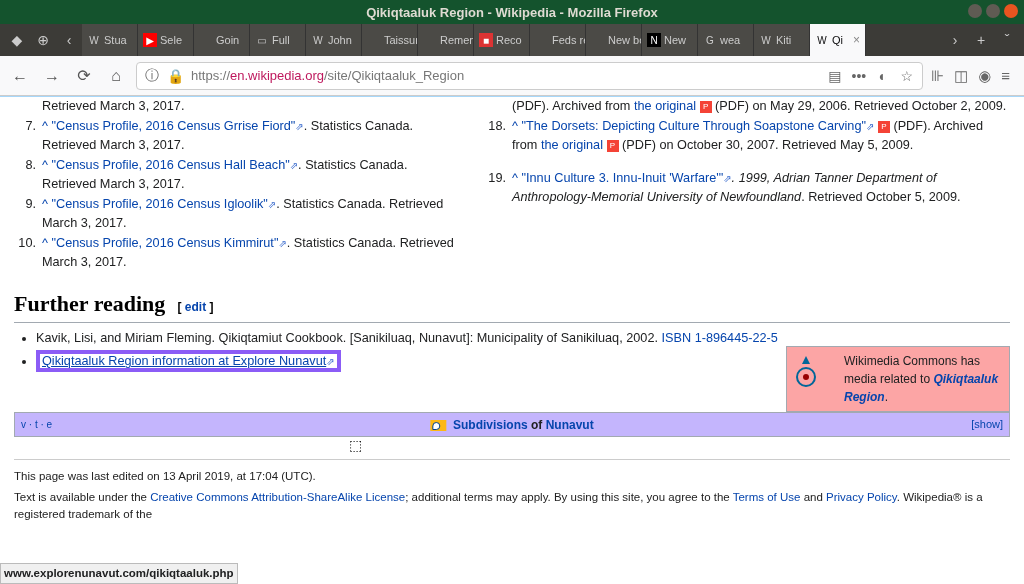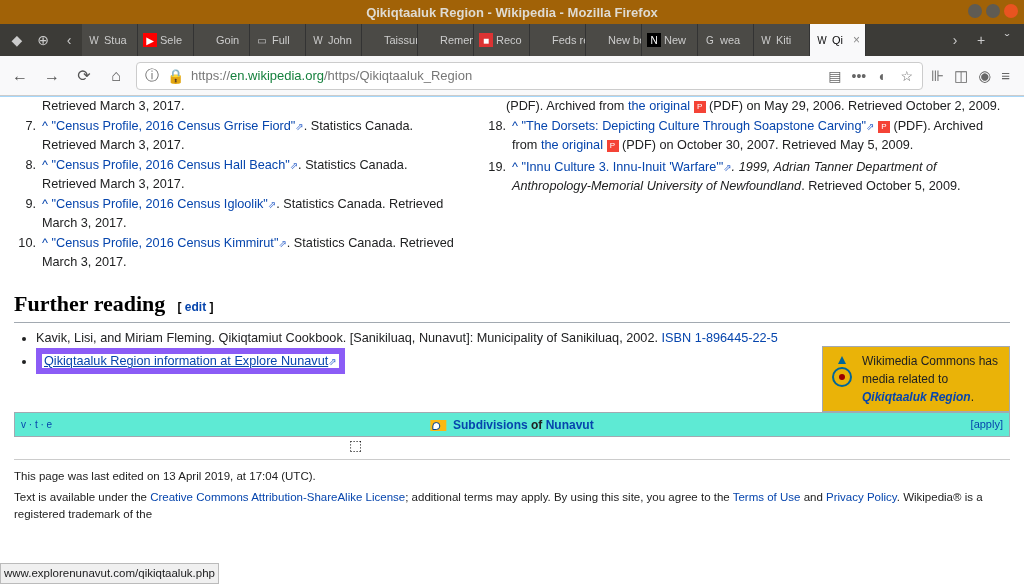--- a/index.html
+++ b/index.html
@@ -10,21 +10,21 @@
     background: #d7d3cf;
     color: #202122;
     width: 1024px;
     height: 584px;
     overflow: hidden;
     position: relative;
   }
   a { color: #0645ad; text-decoration: none; }
   .chrome-titlebar {
     height: 24px;
-    background: #a16207;
+    background: #14532d;
     color: #dfdbd2;
     display: flex;
     align-items: center;
     justify-content: center;
     font-size: 13px;
     font-weight: bold;
     position: relative;
   }
   .window-controls {
     position: absolute;
@@ -69,21 +69,21 @@
     display:flex;align-items:center;padding:0 8px;gap:8px;
   }
   .nav-btn { width:24px;text-align:center;color:#555;font-size:16px; }
   .urlbar {
     flex:1;display:flex;align-items:center;
     border:1px solid #ccc;border-radius:4px;
     height:28px;padding:0 6px;background:#fff;font-size:13px;color:#777;
     gap:6px;
   }
   .urlbar .lock { color:#12bc00; }
-  .url-host { color:#15803d; }
+  .url-host { color:#be185d; }
   .url-icon { color:#666;font-size:14px;width:18px;text-align:center;}
   .page {
     background:#fff;
     height: 488px;
     overflow:hidden;
     font-size:12.7px;
     line-height:1.5;
     position:relative;
     border-top:1px solid #a7d7f9;
   }
@@ -98,48 +98,48 @@
     font-family: 'Linux Libertine', Georgia, serif;
     font-weight:bold;font-size:22px;
     border-bottom:1px solid #a2a9b1;
     margin:14px 0 6px;
     padding-bottom:2px;
     color:#000;
   }
   .editsection { font-size:12px;font-family:sans-serif;}
   .bullets { margin:4px 0;padding-left:22px; }
   .bullets li { margin-bottom:3px;}
-  .red-box { border:6px solid #8b5cf6; padding:0 2px; }
+  .red-box { border:4px solid #8b5cf6; padding:0 2px; }
   .commons-box {
-    float:right;width:188px;border:1px solid #a2a9b1;background:#eab308;
-    font-size:12px;padding:5px;display:flex;gap:6px;margin-top:-6px;
+    float:right;width:224px;border:1px solid #a2a9b1;background:#fca5a5;
+    font-size:12px;padding:5px;display:flex;gap:24px;margin-top:-6px;
   }
   .commons-logo { width:30px;height:40px;display:flex;align-items:center;justify-content:center;font-size:20px;color:#069;}
   .navbox {
     clear:both;border:1px solid #a2a9b1;background:#fdfdfd;
     margin-top:20px;font-size:12px;
   }
   .navbox-title {
-    background:#5eead4;padding:3px 6px;display:flex;align-items:center;position:relative;
+    background:#c4b5fd;padding:3px 6px;display:flex;align-items:center;position:relative;
   }
   .navbox-vte { font-size:10px;color:#0645ad;}
   .navbox-center { position:absolute;left:50%;transform:translateX(-50%);font-weight:bold;}
   .navbox-show { margin-left:auto;font-size:11px;color:#0645ad;}
   .flag { display:inline-block;width:16px;height:11px;background:#fdb813;vertical-align:middle;position:relative;}
   .flag::before{content:"";position:absolute;left:2px;top:2px;width:6px;height:6px;background:#fff;border:1px solid #003f87;border-radius:50% 50% 50% 0;}
   .catlinks {
     border:1px solid #a2a9b1;background:#f8f9fa;
     margin-top:8px;padding:5px 8px;font-size:12.5px;
   }
   .footer { font-size:11.5px;color:#222;padding:10px 14px 0;}
   .footer hr{border:none;border-top:1px solid #ccc;margin:0 0 8px;}
   .footer p{margin:4px 0;}
   .status-url {
     position:absolute;left:0;bottom:0;background:#f0f0f0;border:1px solid #bbb;
-    font-size:11.5px;padding:1px 3px;
+    font-size:11.5px;padding:1px 3px;font-weight:bold;
   }
   .right-icons{display:flex;gap:10px;align-items:center;padding-right:6px;color:#666;}
   .right-icons span{font-size:15px;}
   .cursor {
     position:absolute;left:349px;top:338px;font-size:14px;color:#000;pointer-events:none;
   }
 </style>
 </head>
 <body>
 
@@ -222,21 +222,21 @@
 
 <div class="nav-toolbar">
   <div class="nav-btn">←</div>
   <div class="nav-btn">→</div>
   <div class="nav-btn">⟳</div>
   <div class="nav-btn">⌂</div>
   <div class="urlbar">
     <span class="url-icon">ⓘ</span>
     <span class="url-icon lock">🔒</span>
     <span>
-      <span>https://</span><span class="url-host">en.wikipedia.org</span><span>/https/Qikiqtaaluk_Region</span>
+      <span>https://</span><span class="url-host">en.wikipedia.org</span><span>/site/Qikiqtaaluk_Region</span>
     </span>
     <span style="margin-left:auto" class="url-icon">▤</span>
     <span class="url-icon">•••</span>
     <span class="url-icon">◐</span>
     <span class="url-icon">☆</span>
   </div>
   <div class="right-icons">
     <span>⊪</span>
     <span>◫</span>
     <span>◉</span>
@@ -264,25 +264,25 @@
           <div style="display: flex; gap: 6px; margin-bottom: 1px;">
             <div style="width: 22px; text-align: right;">9.</div>
             <div style="flex: 1 1 0%;"><a href="#" class="caret">^</a> <a href="#">"Census Profile, 2016 Census Igloolik"</a><span class="ext">⇗</span>. Statistics Canada. Retrieved March 3, 2017.</div>
           </div>
           <div style="display: flex; gap: 6px; margin-bottom: 1px;">
             <div style="width: 22px; text-align: right;">10.</div>
             <div style="flex: 1 1 0%;"><a href="#" class="caret">^</a> <a href="#">"Census Profile, 2016 Census Kimmirut"</a><span class="ext">⇗</span>. Statistics Canada. Retrieved March 3, 2017.</div>
           </div>
         </div>
       <div class="refs-col-right" id="refs-right">
-          <div style="display: flex; margin-bottom: 1px;">
+          <div style="display: flex; gap: 6px; margin-bottom: 1px;">
             <div style="width: 22px; text-align: right;"></div>
             <div style="flex: 1 1 0%;">(PDF). Archived from <a href="#">the original</a> <span class="pdf">P</span><span> (PDF) on May 29, 2006. Retrieved October 2, 2009.</span></div>
           </div>
-          <div style="display: flex; gap: 6px; margin-bottom: 3px;">
+          <div style="display: flex; gap: 6px; margin-bottom: 14px;">
             <div style="width: 22px; text-align: right;">18.</div>
             <div style="flex: 1 1 0%;"><a href="#" class="caret">^</a> <a href="#">"The Dorsets: Depicting Culture Through Soapstone Carving"</a><span class="ext">⇗</span> <span class="pdf">P</span> (PDF). Archived from <a href="#">the original</a> <span class="pdf">P</span><span> (PDF) on October 30, 2007. Retrieved May 5, 2009.</span></div>
           </div>
           <div style="display: flex; gap: 6px; margin-bottom: 1px;">
             <div style="width: 22px; text-align: right;">19.</div>
             <div style="flex: 1 1 0%;"><a href="#" class="caret">^</a> <a href="#">"Innu Culture 3. Innu-Inuit 'Warfare'"</a><span class="ext">⇗</span><span><i>. 1999, Adrian Tanner Department of Anthropology-Memorial University of Newfoundland</i>. Retrieved October 5, 2009.</span></div>
           </div>
         </div>
     </div>
 
@@ -320,21 +320,21 @@
 
     <div class="navbox">
       <div class="navbox-title">
         <span class="navbox-vte">
           <a href="#">v</a> · <a href="#">t</a> · <a href="#">e</a>
         </span>
         <span class="navbox-center">
           <span class="flag"></span>&nbsp;
           <a href="#">Subdivisions</a><span> of </span><a href="#">Nunavut</a>
         </span>
-        <a href="#" class="navbox-show">[apply]</a>
+        <a href="#" class="navbox-show">[show]</a>
       </div>
     </div>
 
   </div>
 
   <div class="footer">
     <hr>
     <p>This page was last edited on 13 April 2019, at 17:04 (UTC).</p>
     <p>
       <span>Text is available under the </span><a href="#">Creative Commons Attribution-ShareAlike License</a><span>; additional terms may apply. By using this site, you agree to the </span><a href="#">Terms of Use</a><span> and </span><a href="#">Privacy Policy</a><span>. Wikipedia® is a registered trademark of the </span>

